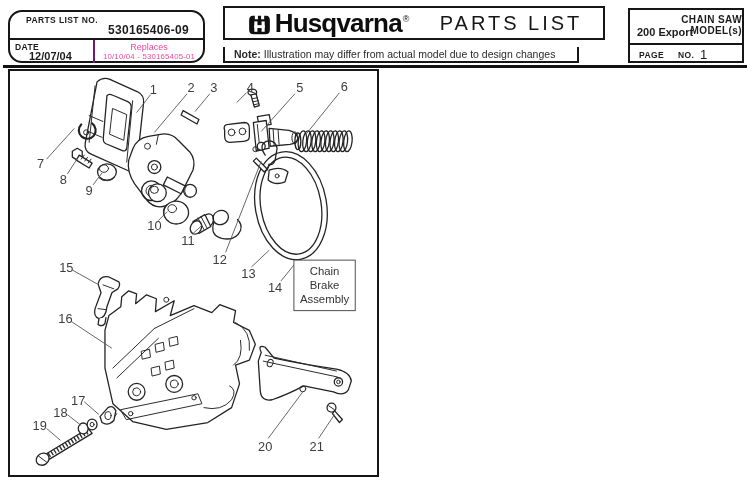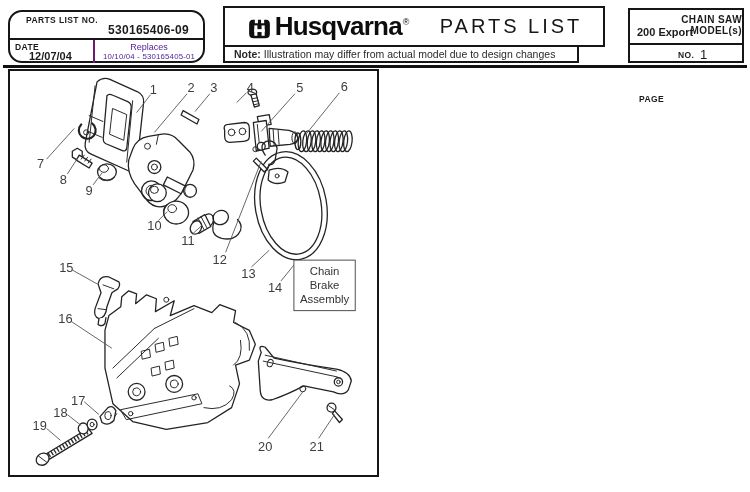--- a/index.html
+++ b/index.html
@@ -14,38 +14,38 @@
   .hdr-box{border:2px solid #161616;background:#fff;}
   #left-table{left:8px;top:10px;width:197px;height:53px;border-radius:14px;}
   #row-plno{height:26px;border-bottom:2px solid #161616;position:relative;}
   .lbl-sm{font-size:8.5px;font-weight:700;letter-spacing:.4px;color:#1b1b1b;}
   #plno-label{position:absolute;left:16px;top:3px;}
   #plno-value{position:absolute;right:14px;top:11px;font-size:12px;font-weight:700;letter-spacing:.3px;}
   #row-date-rep{display:flex;height:23px;}
   #cell-date{width:83px;border-right:2px solid #701a75;position:relative;}
   #date-label{position:absolute;left:5px;top:2px;}
   #date-value{position:absolute;left:19px;top:10px;font-size:11px;font-weight:700;text-decoration:underline;}
-  #cell-replaces{flex:1;position:relative;color:#4c1d95;}
+  #cell-replaces{flex:1;position:relative;color:#ec4899;}
   #replaces-label{position:absolute;top:2px;left:0;right:0;text-align:center;font-size:9px;}
   #replaces-value{position:absolute;top:12px;left:0;right:0;text-align:center;font-size:7.8px;letter-spacing:.2px;}
   
-  #logo-box{left:223px;top:6px;width:382px;height:41px;display:flex;align-items:center;justify-content:center;}
+  #logo-box{left:223px;top:6px;width:382px;height:34px;display:flex;align-items:center;justify-content:center;}
   #logo-box .crown{width:27px;height:28px;margin-top:2px;}
   #brand-word{font-size:26px;font-weight:700;letter-spacing:-.8px;color:#0d0d0d;margin-left:2px;}
   #reg-mark{font-size:9px;vertical-align:10px;font-weight:400;margin-left:1px;}
   #doc-title{font-size:20px;font-weight:400;letter-spacing:3px;color:#161616;margin-left:31px;}
   #note-bar{left:223px;top:47px;width:356px;height:16px;border-top:0;line-height:13px;padding:1px 0 6px 9px;font-size:10.5px;color:#2a2a2a;}
   #note-label{font-weight:700;}
   
   #right-box{left:628px;top:8px;width:116px;height:55px;}
   #row-model{height:33px;border-bottom:2px solid #161616;position:relative;}
   #model-label{position:absolute;top:4px;left:0;right:0;text-align:right;font-size:10px;}
   #model-value{position:absolute;top:16px;left:7px;font-size:11px;font-weight:700;}
   #row-page{position:relative;height:18px;}
-  #page-label{position:absolute;left:9px;top:5px;margin-top:44px;}
+  #page-label{position:absolute;left:9px;top:5px;}
   #no-label{position:absolute;left:48px;top:5px;}
   #page-value{position:absolute;left:70px;top:2px;font-size:13px;}
   
   #thick-rule{left:3px;top:65px;width:744px;height:3px;background:#111;}
   #diagram-frame{left:8px;top:69px;width:371px;height:408px;border:2px solid #161616;background:#fff;}
   #diagram-frame svg{display:block;width:100%;height:100%;}
   
   .part{stroke:#232323;stroke-width:1.3;fill:#ffffff;stroke-linejoin:round;stroke-linecap:round;}
   .part-thin{stroke:#2b2b2b;stroke-width:1;fill:none;stroke-linejoin:round;stroke-linecap:round;}
   .part-fillless{stroke:#232323;stroke-width:1.3;fill:none;stroke-linejoin:round;stroke-linecap:round;}

